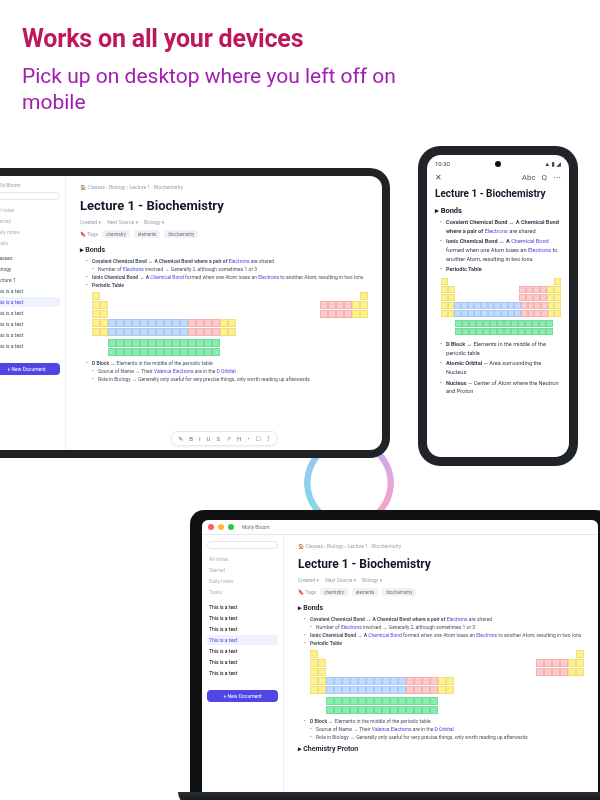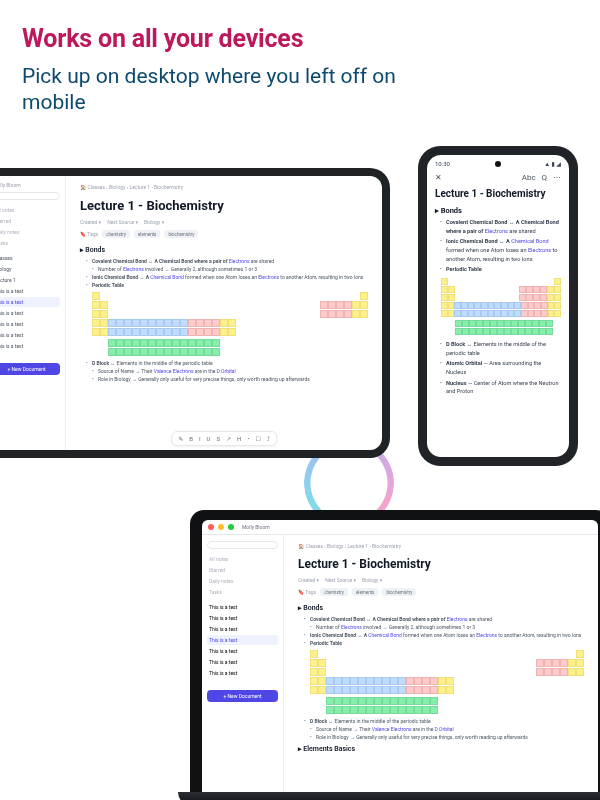--- a/index.html
+++ b/index.html
@@ -16,21 +16,21 @@
   }
   .hero h1 {
     font-size: 25px;
     font-weight: 700;
     color: #be185d;
     letter-spacing: -0.2px;
     margin-bottom: 10px;
   }
   .hero p {
     font-size: 21px;
-    color: #0c4a6e;
+    color: #a21caf;
     line-height: 1.25;
     max-width: 380px;
   }
 
   
   .tablet {
     position: absolute;
     left: -20px;
     top: 168px;
     width: 410px;
@@ -777,19 +777,19 @@
                 <div class="p-c g"></div>
                 <div class="p-c g"></div>
                 <div class="p-c g"></div>
               </div>
           </div>
           <ul class="t-bullets">
             <li><b>D Block</b><span> ↔ Elements in the middle of the periodic table</span></li>
             <li style="margin-left:6px;"><span>Source of Name → Their </span><span class="lk">Valence Electrons</span><span> are in the </span><span class="lk">D Orbital</span></li>
             <li style="margin-left:6px;"><span>Role in Biology → Generally only useful for very precise things, only worth reading up afterwards</span></li>
           </ul>
-          <div class="lap-h">▸ <span>Elements Basics</span></div>
+          <div class="lap-h">▸ <span>Chemistry Proton</span></div>
         </div>
       </div>
     </div>
   </div>
   <div class="lap-base"></div>
 </div>
 
 </body></html>

